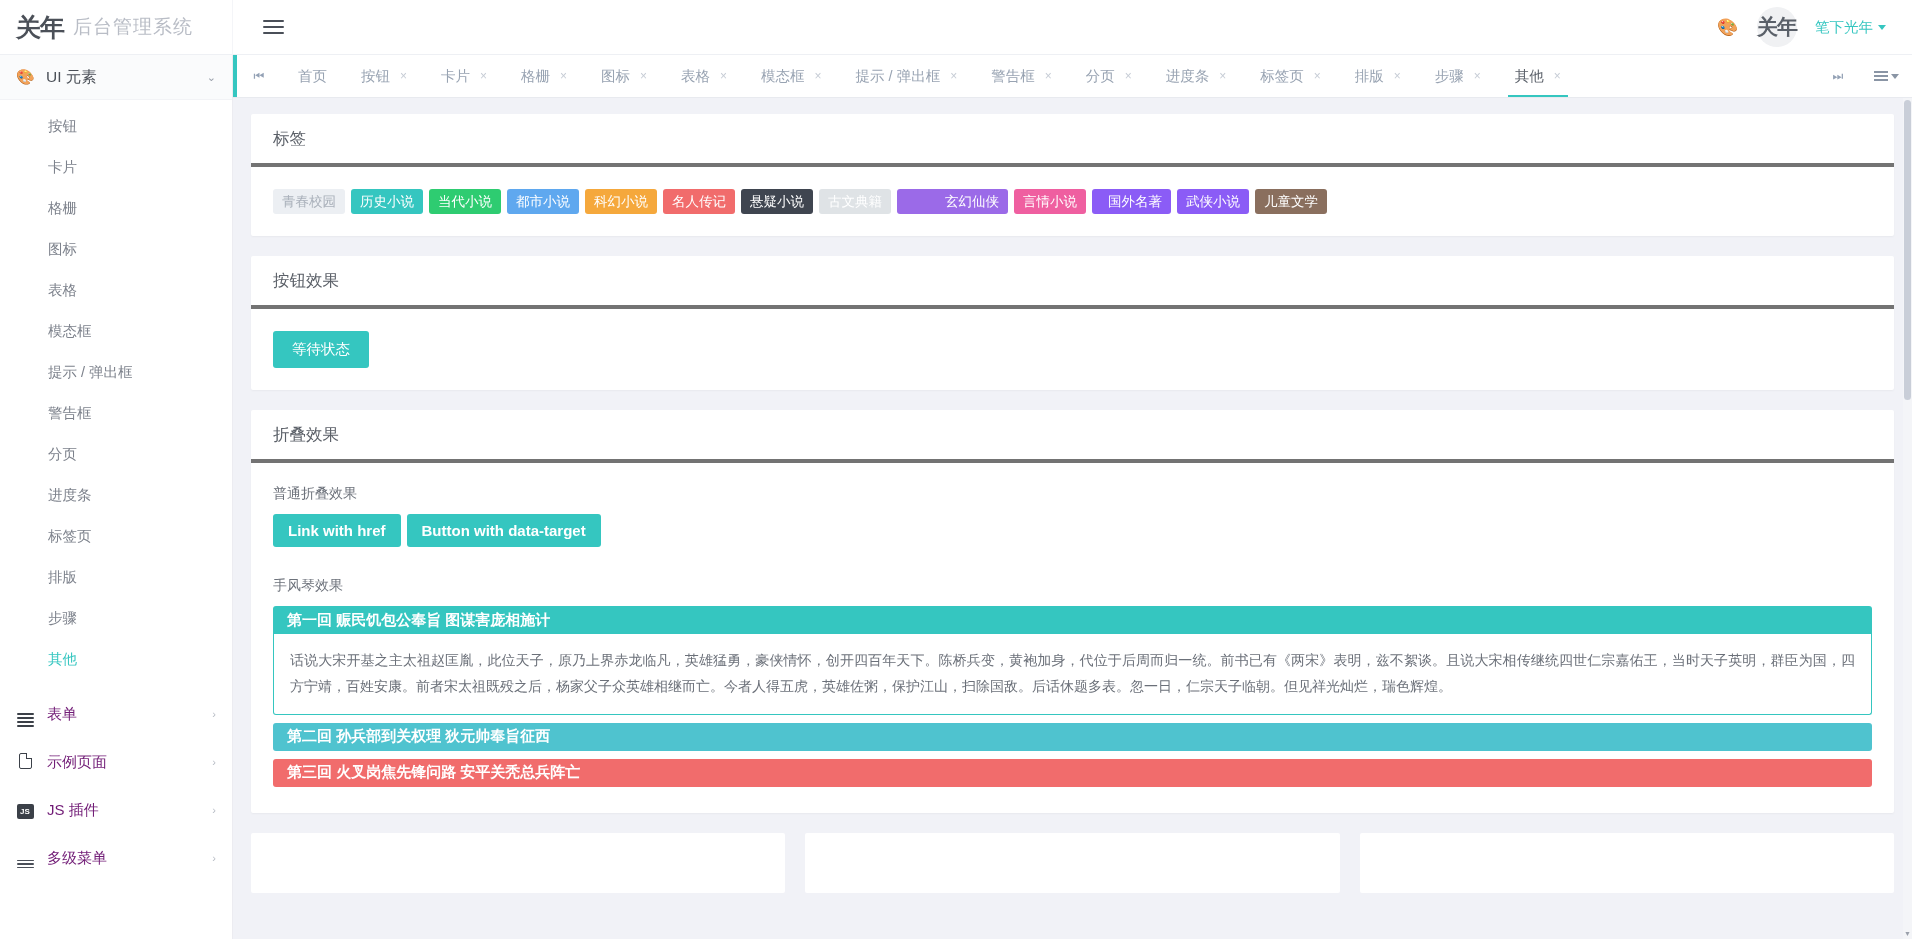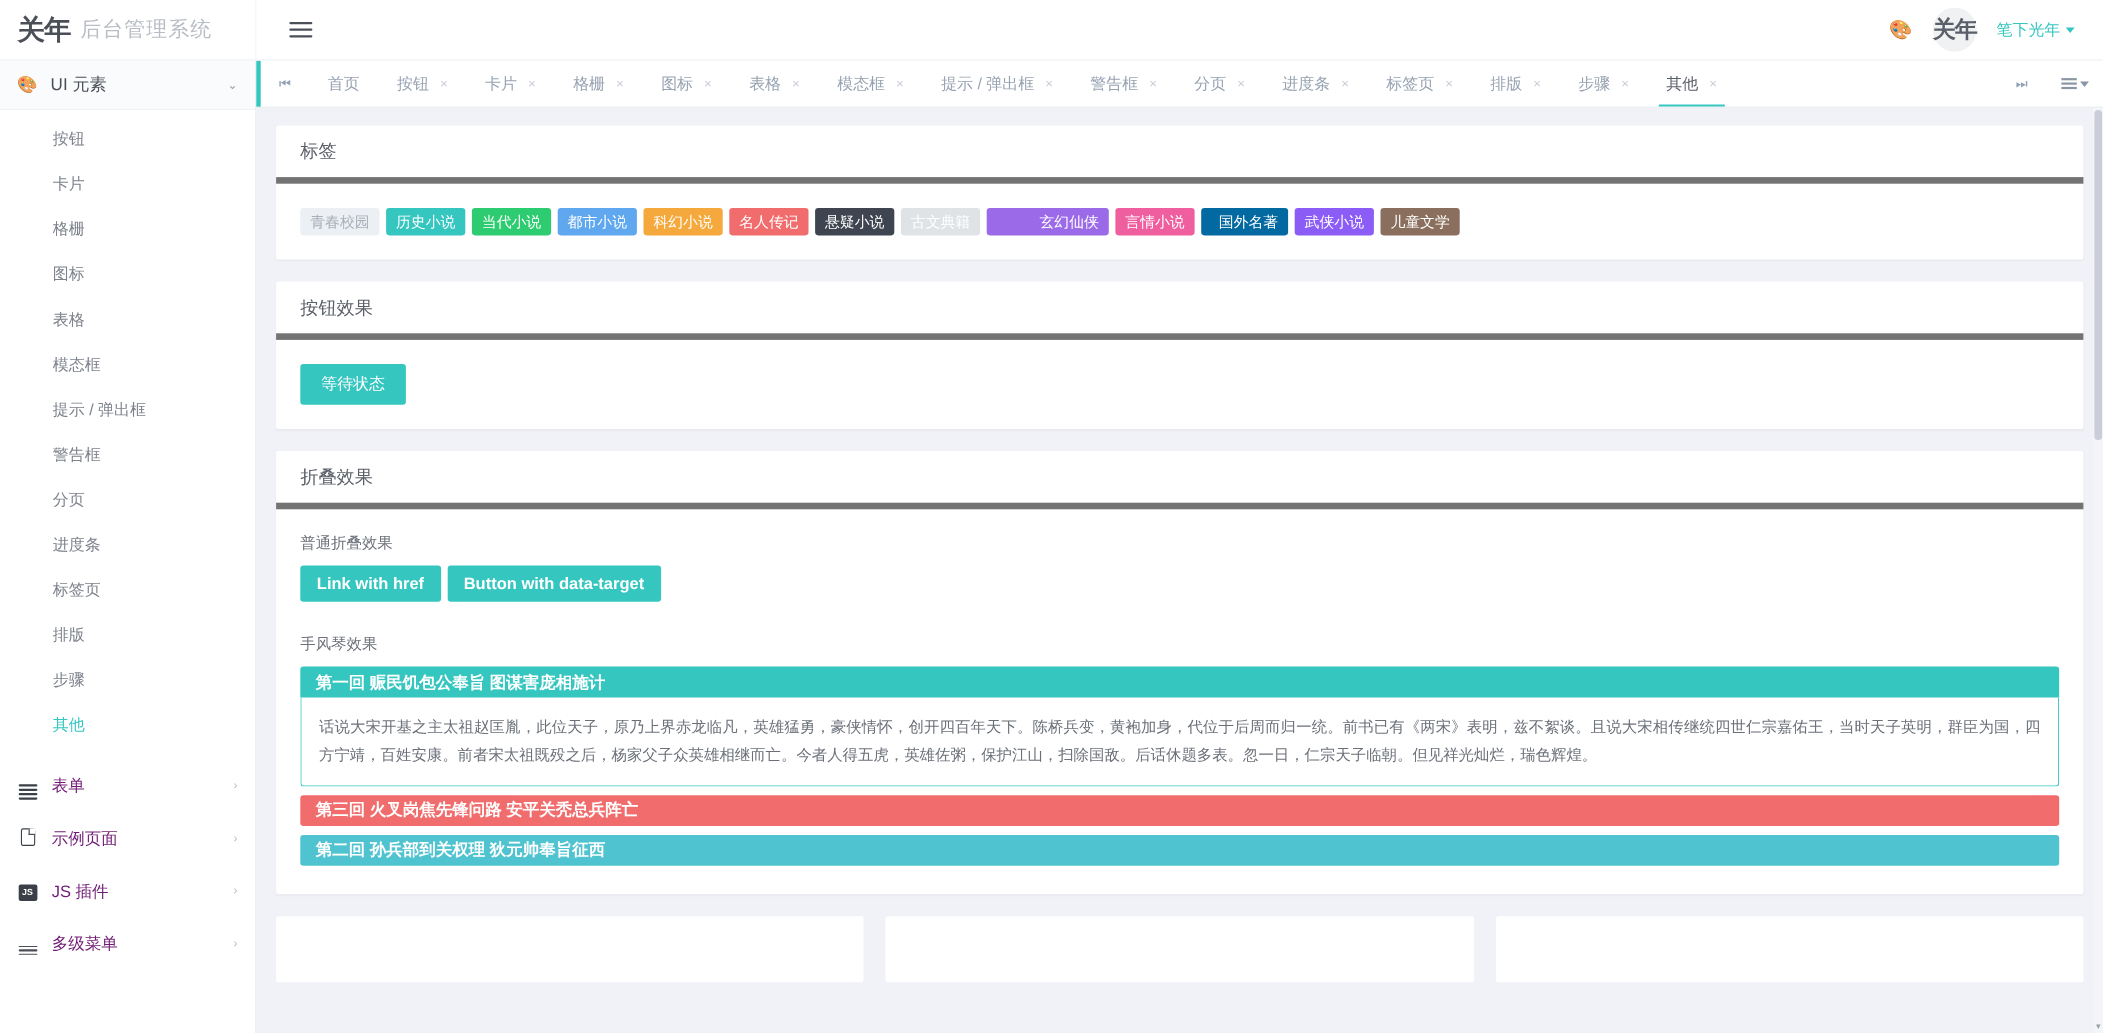--- a/index.html
+++ b/index.html
@@ -136,21 +136,21 @@
   .content {
     position: absolute; top: 98px; left: 233px; width: 1679px; height: 841px;
     background: #f1f2f7; overflow: hidden; padding: 16px 18px 0 18px;
   }
   .panel {
     background: #ffffff; border-radius: 2px; margin-bottom: 20px;
     box-shadow: 0 1px 2px rgba(0,0,0,0.04);
   }
   .panel-head {
     height: 53px; display: flex; align-items: center; padding: 0 22px;
-    border-bottom: 6px solid #737373;
+    border-bottom: 4px solid #737373;
   }
   .panel-title { font-size: 16.5px; color: #5b6068; }
   .panel-body { padding: 22px; }
 
   
   .tags { display: flex; flex-wrap: wrap; gap: 6px; align-items: center; }
   .tag {
     height: 25px; padding: 0 9px; display: inline-flex; align-items: center;
     font-size: 13.5px; color: #ffffff; border-radius: 3px; cursor: pointer;
     white-space: nowrap;
@@ -372,21 +372,21 @@
           <span class="tag" style="background:#eceff3;color:#a9b0ba;">青春校园</span>
           <span class="tag" style="background:#35c6c0;">历史小说</span>
           <span class="tag" style="background:#2ecc71;">当代小说</span>
           <span class="tag" style="background:#5fa8ef;">都市小说</span>
           <span class="tag" style="background:#f5a83c;">科幻小说</span>
           <span class="tag" style="background:#f16c6c;">名人传记</span>
           <span class="tag" style="background:#3f4550;">悬疑小说</span>
           <span class="tag" style="background:#dfe3e6;">古文典籍</span>
           <span class="tag" style="background:#9b6ae8;padding-left:48px;">玄幻仙侠</span>
           <span class="tag" style="background:#ef5fa0;">言情小说</span>
-          <span class="tag" style="background:#0369a1;padding-left:16px;">国外名著</span>
+          <span class="tag" style="background:#8b5cf6;padding-left:16px;">国外名著</span>
           <span class="tag" style="background:#8b5cf6;">武侠小说</span>
           <span class="tag" style="background:#8a6f5e;">儿童文学</span>
         </div>
       </div>
     </div>
 
     <div class="panel">
       <div class="panel-head">
         <span class="panel-title">按钮效果</span>
       </div>
@@ -406,24 +406,24 @@
           <button class="btn-teal">Button with data-target</button>
         </div>
 
         <div class="sub-label" style="margin-top:30px;">手风琴效果</div>
         <div class="accordion">
           <div class="acc-item open">
             <div class="acc-head teal">第一回 赈民饥包公奉旨   图谋害庞相施计</div>
             <div class="acc-body">话说大宋开基之主太祖赵匡胤，此位天子，原乃上界赤龙临凡，英雄猛勇，豪侠情怀，创开四百年天下。陈桥兵变，黄袍加身，代位于后周而归一统。前书已有《两宋》表明，兹不絮谈。且说大宋相传继统四世仁宗嘉佑王，当时天子英明，群臣为国，四方宁靖，百姓安康。前者宋太祖既殁之后，杨家父子众英雄相继而亡。今者人得五虎，英雄佐粥，保护江山，扫除国敌。后话休题多表。忽一日，仁宗天子临朝。但见祥光灿烂，瑞色辉煌。</div>
           </div>
           <div class="acc-item" style="margin-top:8px;">
-            <div class="acc-head red">第三回 火叉岗焦先锋问路   安平关秃总兵阵亡</div>
+            <div class="acc-head cyan">第二回 孙兵部到关权理   狄元帅奉旨征西</div>
           </div>
           <div class="acc-item" style="margin-top:8px;">
-            <div class="acc-head cyan">第二回 孙兵部到关权理   狄元帅奉旨征西</div>
+            <div class="acc-head red">第三回 火叉岗焦先锋问路   安平关秃总兵阵亡</div>
           </div>
         </div>
       </div>
     </div>
 
     <div class="bottom-row">
       <div class="bottom-card"></div>
       <div class="bottom-card"></div>
       <div class="bottom-card"></div>
     </div>

